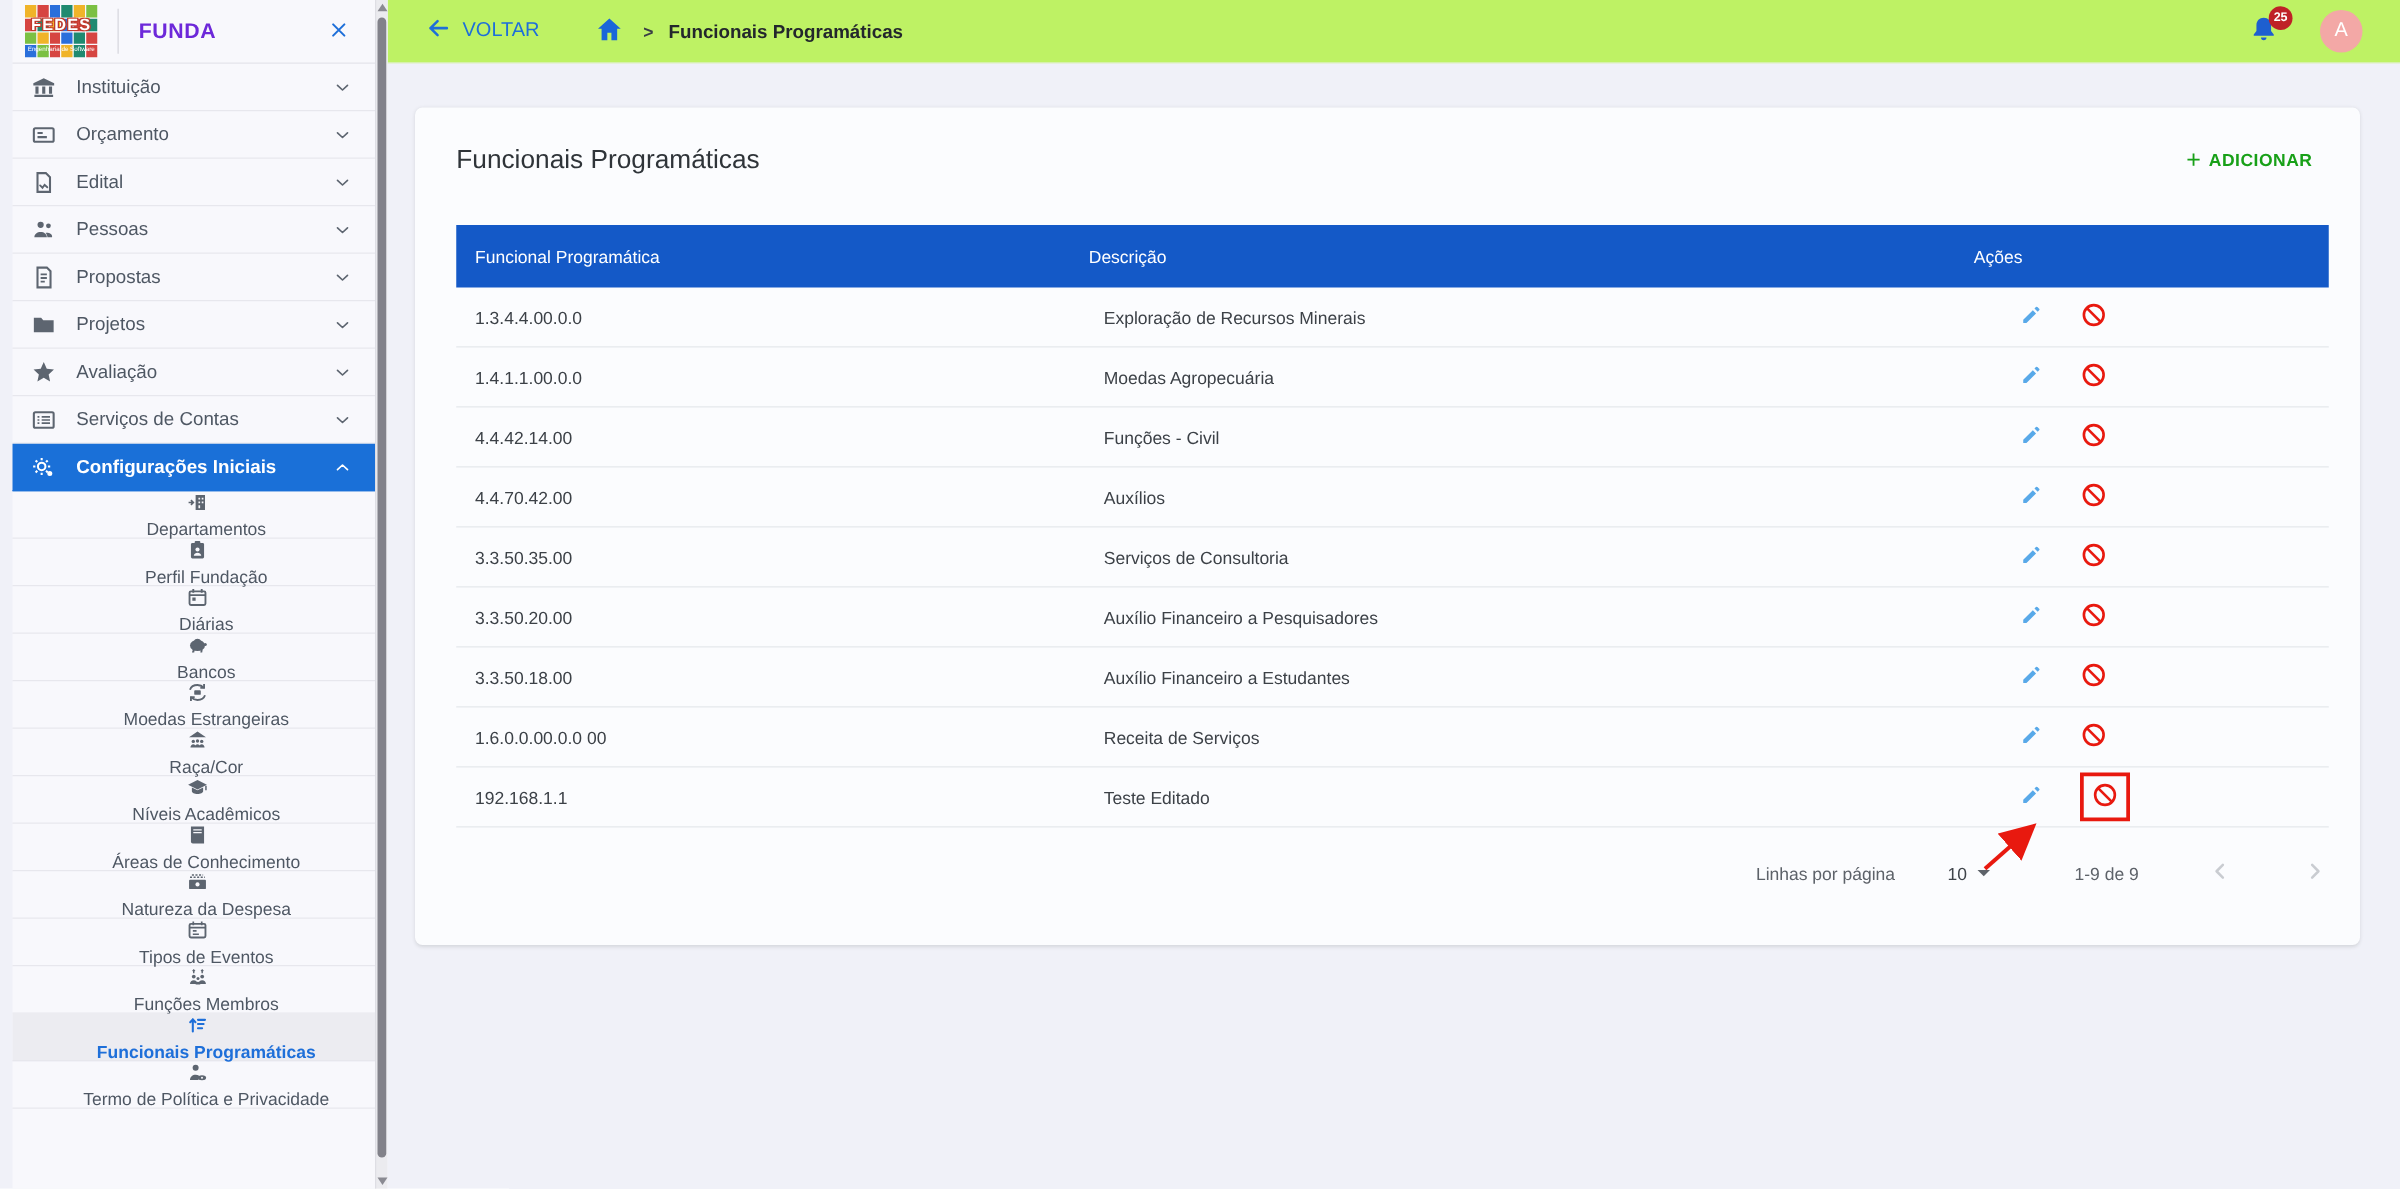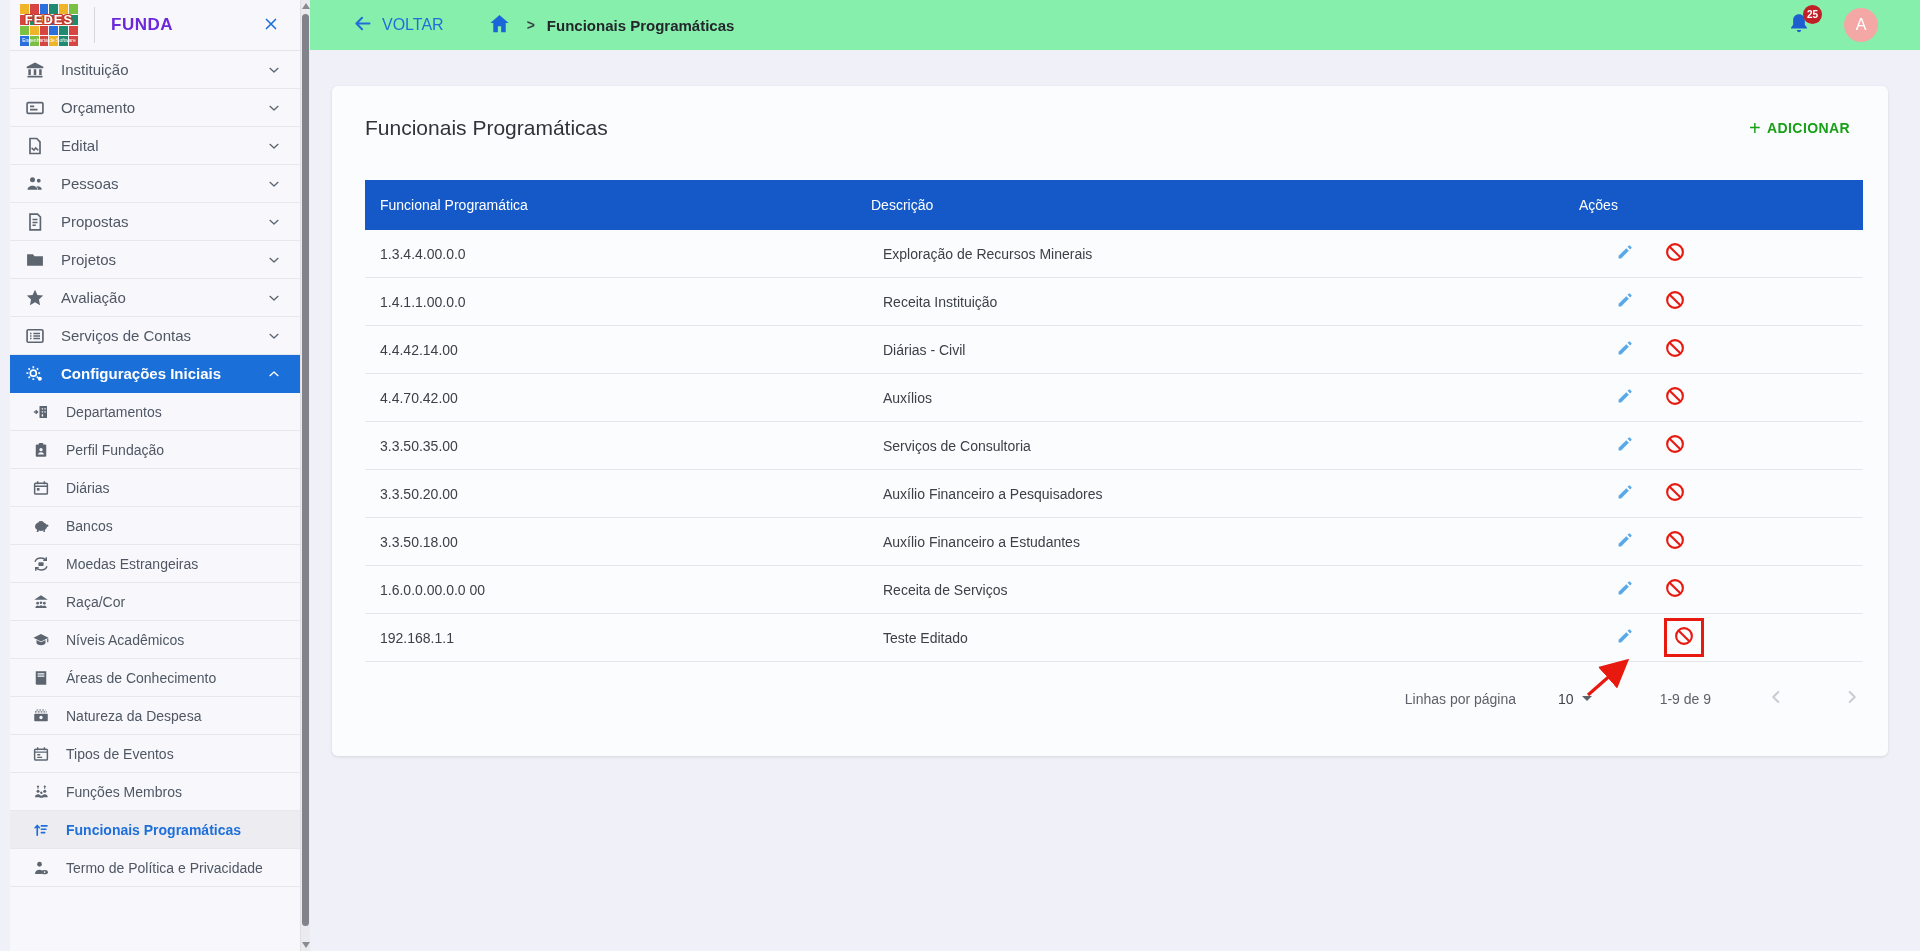--- a/index.html
+++ b/index.html
@@ -24,36 +24,36 @@
     text-shadow:1px 1px 0 #c0392b, -1px 1px 0 #c0392b, 1px -1px 0 #c0392b, -1px -1px 0 #c0392b; letter-spacing:1px;}
   .logo-sub { position:absolute; left:0; right:0; bottom:3px; text-align:center; font-size:5px; color:#fff; }
   .logo-divider { width:1px; height:36px; background:#d6d6dd; margin:0 16px; }
   .app-name { font-size:17px; font-weight:bold; color:#6d28d9; letter-spacing:.5px; }
   .close-btn { margin-left:auto; margin-right:8px; background:none; border:none; cursor:pointer; display:flex; align-items:center; }
 
   .nav-item { position:relative; height:38px; display:flex; align-items:center; padding-left:14px; border-bottom:1px solid #e7e7ed;
     color:#4e5763; font-size:15px; cursor:pointer; width:290px; }
   .nav-item .ic { width:22px; display:flex; justify-content:center; margin-right:15px; color:#5d6570; flex:0 0 22px; }
   .nav-item .chev { margin-left:auto; margin-right:18px; color:#5d6570; display:flex; }
-  .nav-item.sub { padding-left:20px; font-size:14px; }
+  .nav-item.sub { padding-left:20px; font-size:14px;flex-direction:column; }
   .nav-item.sub .ic { margin-right:14px; }
   .nav-item.selected { background:#1a70d8; color:#fff; border-bottom:1px solid #1a70d8; font-weight:bold; }
   .nav-item.selected .ic, .nav-item.selected .chev { color:#fff; }
   .nav-item.active { background:#ececf1; color:#1e6fd9; font-weight:bold; }
   .nav-item.active .ic { color:#1e6fd9; }
 
   .sb-track { position:absolute; top:0; right:0; width:10px; height:100%; background:#ebebef; border-left:1px solid #dedee4; }
   .sb-thumb { position:absolute; top:14px; left:1px; width:7px; height:912px; background:#82828a; border-radius:4px; }
   .sb-arrow { position:absolute; left:1px; width:0; height:0; border-left:4px solid transparent; border-right:4px solid transparent; }
   .sb-arrow.up { top:3px; border-bottom:6px solid #8a8a92; }
   .sb-arrow.down { bottom:3px; border-top:6px solid #8a8a92; }
 
   
   .main { flex:1; display:flex; flex-direction:column; }
-  .topbar { height:51px; background:#86efac; display:flex; align-items:center; padding:0 42px; border-bottom:1px solid #f0f0f6; }
+  .topbar { height:51px; background:#bef264; display:flex; align-items:center; padding:0 30px; border-bottom:1px solid #f0f0f6; }
   .back-link { display:flex; align-items:center; gap:9px; color:#1e6fd9; font-size:16px; cursor:pointer; background:none; border:none; font-family:inherit; }
   .home-btn { margin-left:44px; display:flex; cursor:pointer; background:none; border:none; }
   .crumb-sep { margin-left:16px; color:#3a3f45; font-size:14px; font-weight:bold; }
   .crumb { margin-left:12px; color:#23272c; font-size:15px; font-weight:bold; }
   .topbar-right { margin-left:auto; display:flex; align-items:center; gap:32px; }
   .bell-wrap { position:relative; cursor:pointer; background:none; border:none; display:flex; }
   .badge { position:absolute; top:-6px; right:-10px; min-width:19px; height:19px; border-radius:10px; background:#bf2127; color:#fff;
     font-size:10px; font-weight:bold; display:flex; align-items:center; justify-content:center; padding:0 3px; }
   .avatar { width:34px; height:34px; border-radius:50%; background:#f3a8a6; color:#fff; font-size:16px; display:flex; align-items:center; justify-content:center; cursor:pointer; border:none; }
 
@@ -458,38 +458,38 @@
                   <button class="icon-btn">
                     <span><svg viewBox="0 0 24 24" width="22" height="22">
                         <circle cx="12" cy="12" r="8.6" fill="none" stroke="#e8190f" stroke-width="2.3"></circle>
                         <line x1="6.2" y1="6.2" x2="17.8" y2="17.8" stroke="#e8190f" stroke-width="2.3"></line>
                       </svg></span>
                   </button>
                 </div>
               </div>
               <div class="trow">
                 <div class="cell">1.4.1.1.00.0.0</div>
-                <div class="cell">Receita Instituição</div>
+                <div class="cell">Moedas Agropecuária</div>
                 <div class="cell cell-actions">
                   <button class="icon-btn">
                     <span><svg viewBox="0 0 24 24" width="22" height="22">
                         <path d="M5 16.2V19h2.8L16.2 10.6 13.4 7.8zM18.9 7.9a.9.9 0 0 0 0-1.3l-1.5-1.5a.9.9 0 0 0-1.3 0l-1.3 1.3 2.8 2.8z" fill="#58a9e9"></path>
                       </svg></span>
                   </button>
                   <button class="icon-btn">
                     <span><svg viewBox="0 0 24 24" width="22" height="22">
                         <circle cx="12" cy="12" r="8.6" fill="none" stroke="#e8190f" stroke-width="2.3"></circle>
                         <line x1="6.2" y1="6.2" x2="17.8" y2="17.8" stroke="#e8190f" stroke-width="2.3"></line>
                       </svg></span>
                   </button>
                 </div>
               </div>
               <div class="trow">
                 <div class="cell">4.4.42.14.00</div>
-                <div class="cell">Diárias - Civil</div>
+                <div class="cell">Funções - Civil</div>
                 <div class="cell cell-actions">
                   <button class="icon-btn">
                     <span><svg viewBox="0 0 24 24" width="22" height="22">
                         <path d="M5 16.2V19h2.8L16.2 10.6 13.4 7.8zM18.9 7.9a.9.9 0 0 0 0-1.3l-1.5-1.5a.9.9 0 0 0-1.3 0l-1.3 1.3 2.8 2.8z" fill="#58a9e9"></path>
                       </svg></span>
                   </button>
                   <button class="icon-btn">
                     <span><svg viewBox="0 0 24 24" width="22" height="22">
                         <circle cx="12" cy="12" r="8.6" fill="none" stroke="#e8190f" stroke-width="2.3"></circle>
                         <line x1="6.2" y1="6.2" x2="17.8" y2="17.8" stroke="#e8190f" stroke-width="2.3"></line>

